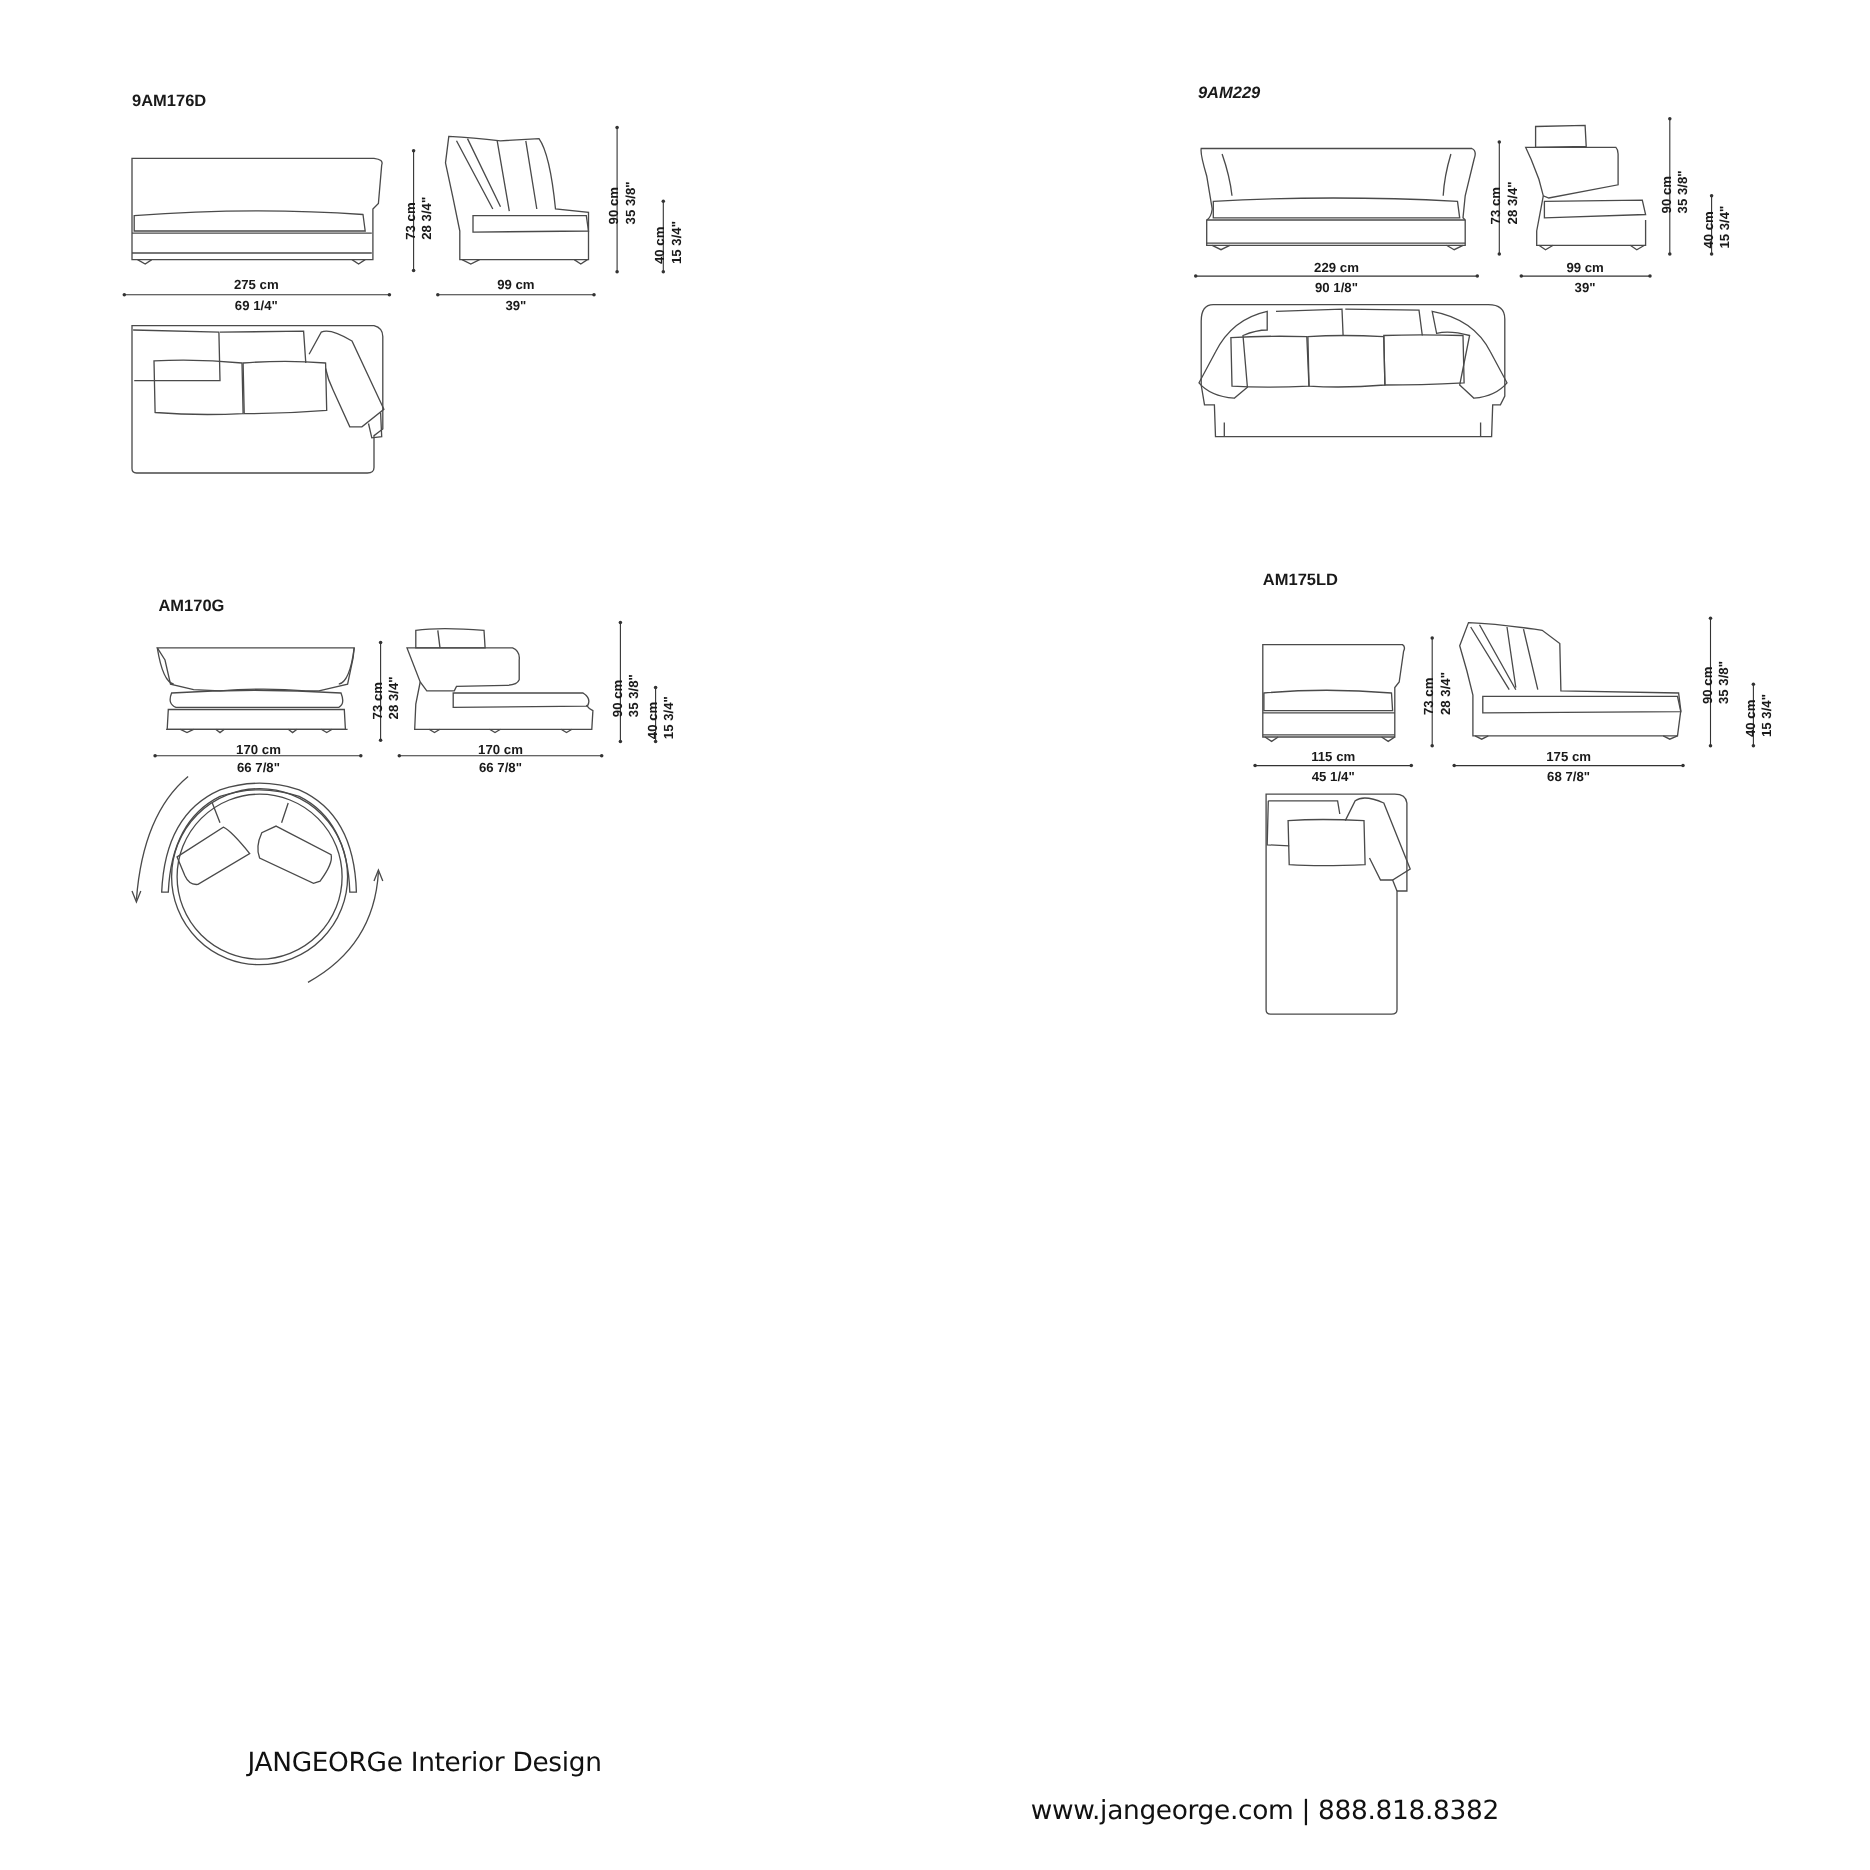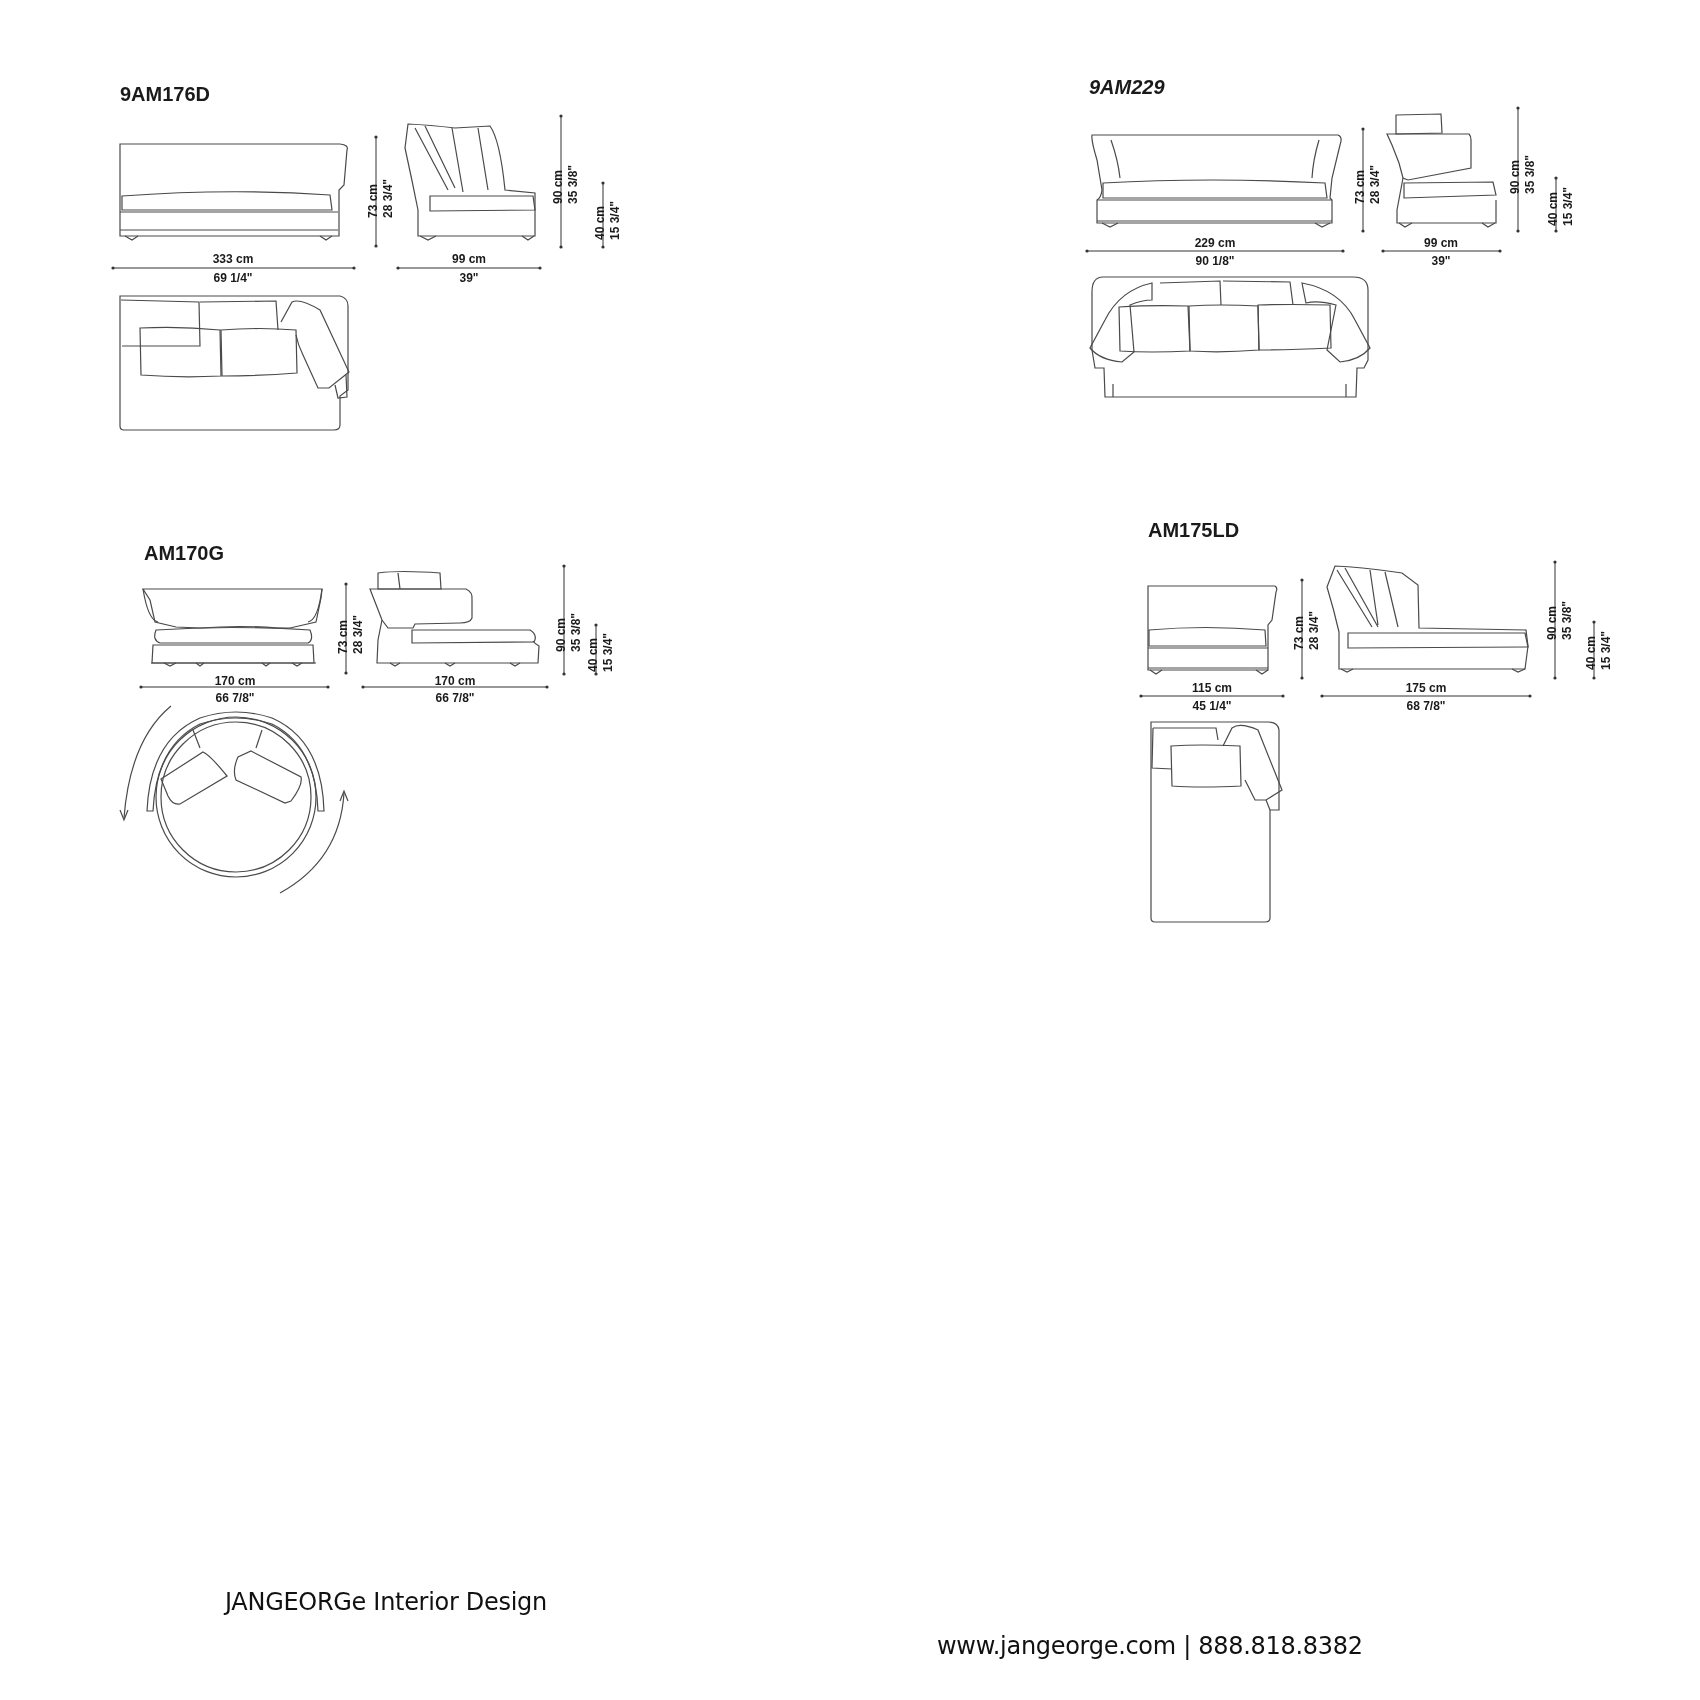--- a/index.html
+++ b/index.html
@@ -1,19 +1,19 @@
 <!DOCTYPE html>
 <html><head>
 <meta charset="utf-8">
 <style>
   html, body { margin:0; padding:0; background:#ffffff; }
   body { width:1700px; height:1700px; position:relative; overflow:hidden;
          font-family:"Liberation Sans", sans-serif; color:#1a1a1a; }
   .model-code { position:absolute; font-family:"Liberation Sans", sans-serif;
-                font-weight:bold; font-size:20px; color:#1a1a1a; }
+                font-weight:bold; font-size:15px; color:#1a1a1a; }
   svg.drw { position:absolute; left:0; top:0; overflow:visible; }
   svg.drw .ln { fill:none; stroke:#4a4a4a; stroke-width:1.2; }
   svg.drw .dim { fill:none; stroke:#333; stroke-width:1; }
   svg.drw .dot { fill:#333; }
   .lbl { position:absolute; font-family:"Liberation Sans", sans-serif; font-weight:bold;
          font-size:12px; color:#1a1a1a; white-space:nowrap; text-align:center; line-height:14px; }
   .vlbl { position:absolute; font-family:"Liberation Sans", sans-serif; font-weight:bold;
           font-size:12px; color:#1a1a1a; white-space:nowrap; transform:rotate(-90deg);
           transform-origin:left top; line-height:14px; }
   .footer-left, .footer-right { position:absolute; top:1588px; font-family:"DejaVu Sans", sans-serif;
@@ -68,21 +68,21 @@
     <path class="ln" d="M281,322 L292,302 Q300,298 320,310 L349,372 L329,388 L318,388 L303,355 Q298,345 296,335"></path>
     <path class="ln" d="M335,385 L338,398 L347,397 L346,375"></path>
   </g>
 </svg>
 <div class="vlbl" style="left:366px;top:218px;">73 cm</div>
 <div class="vlbl" style="left:381px;top:218px;">28 3/4"</div>
 <div class="vlbl" style="left:551px;top:204px;">90 cm</div>
 <div class="vlbl" style="left:566px;top:204px;">35 3/8"</div>
 <div class="vlbl" style="left:593px;top:240px;">40 cm</div>
 <div class="vlbl" style="left:608px;top:240px;">15 3/4"</div>
-<div class="lbl" style="left:183px;top:252px;width:100px;">333 cm</div>
+<div class="lbl" style="left:183px;top:252px;width:100px;">275 cm</div>
 <div class="lbl" style="left:183px;top:271px;width:100px;">69 1/4"</div>
 <div class="lbl" style="left:419px;top:252px;width:100px;">99 cm</div>
 <div class="lbl" style="left:419px;top:271px;width:100px;">39"</div>
 
 <div class="model-code" style="left:1089px;top:76px;font-style:italic;">9AM229</div>
 <svg class="drw" width="1700" height="1700">
   <g>
     <path class="ln" d="M1092,135 L1338,135 Q1343,137 1340,145 L1332,178 L1330,198 L1332,200 L1332,223 L1097,223 L1097,200 Q1101,198 1102,190 L1097,160 Q1091,140 1092,135 Z"></path>
     <path class="ln" d="M1103,183 Q1210,177 1325,183 L1327,198 L1103,198 Z"></path>
     <path class="ln" d="M1097,200 L1332,200"></path>

